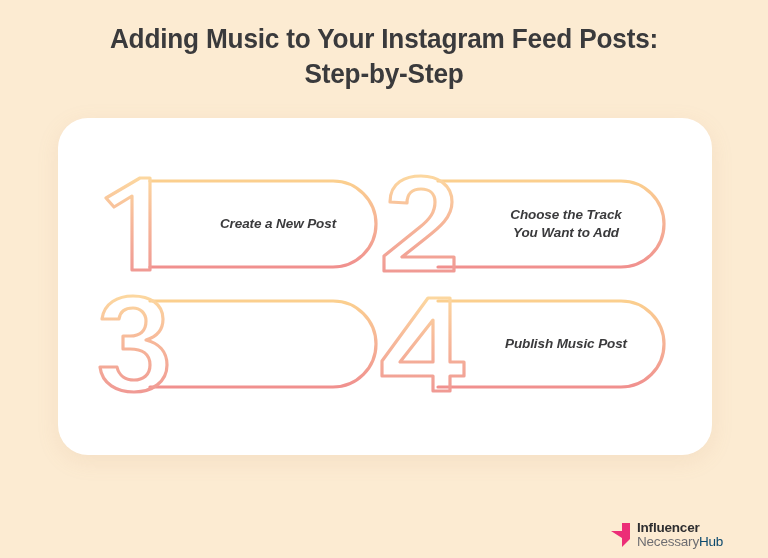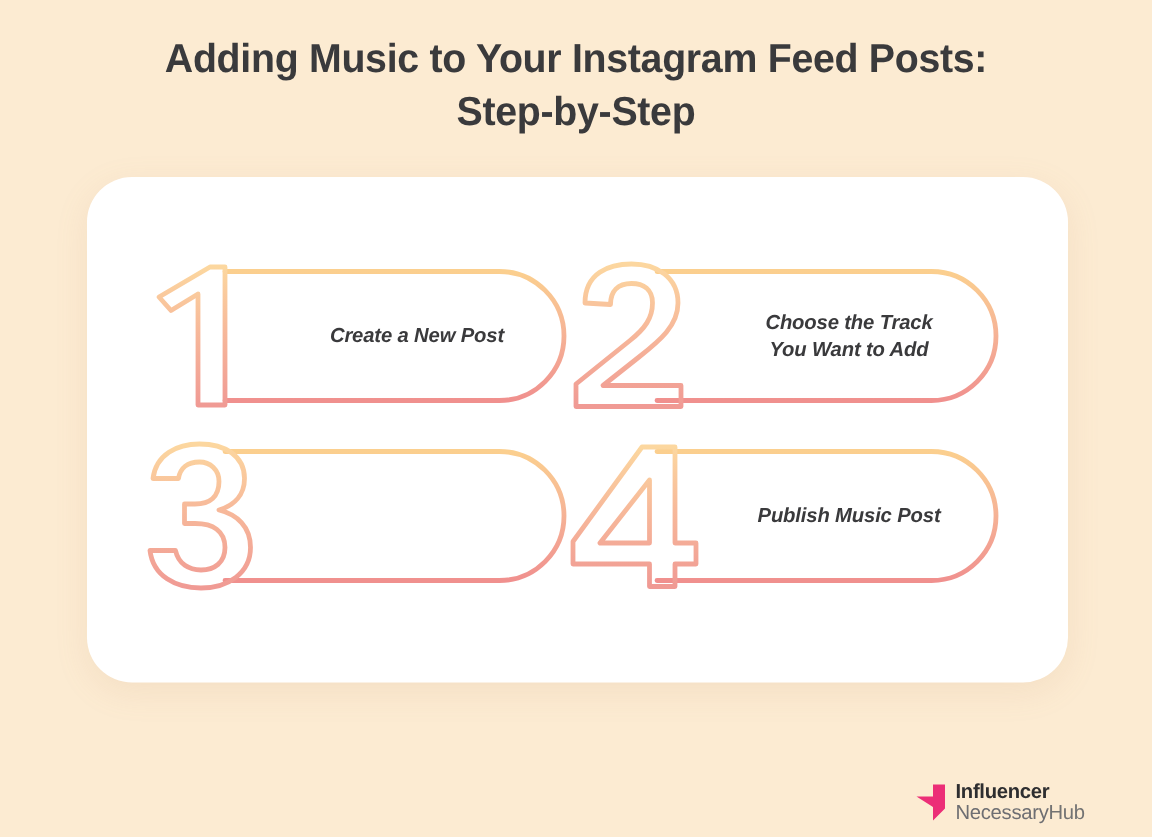--- a/index.html
+++ b/index.html
@@ -125,21 +125,21 @@
     font-weight: bold;
     color: #2E2E30;
     letter-spacing: -0.2px;
   }
   .logo-l2 {
     display: block;
     font-size: 13.5px;
     color: #6E6E72;
     letter-spacing: -0.2px;
   }
-  .logo-l2 .hub { color: #737373; }
+  .logo-l2 .hub { color: #0c4a6e; }
 </style>
 </head>
 <body>
 
 <h1 class="title">
   <span class="title-line">Adding Music to Your Instagram Feed Posts:</span>
   <span class="title-line">Step-by-Step</span>
 </h1>
 
 <div class="panel"></div>

